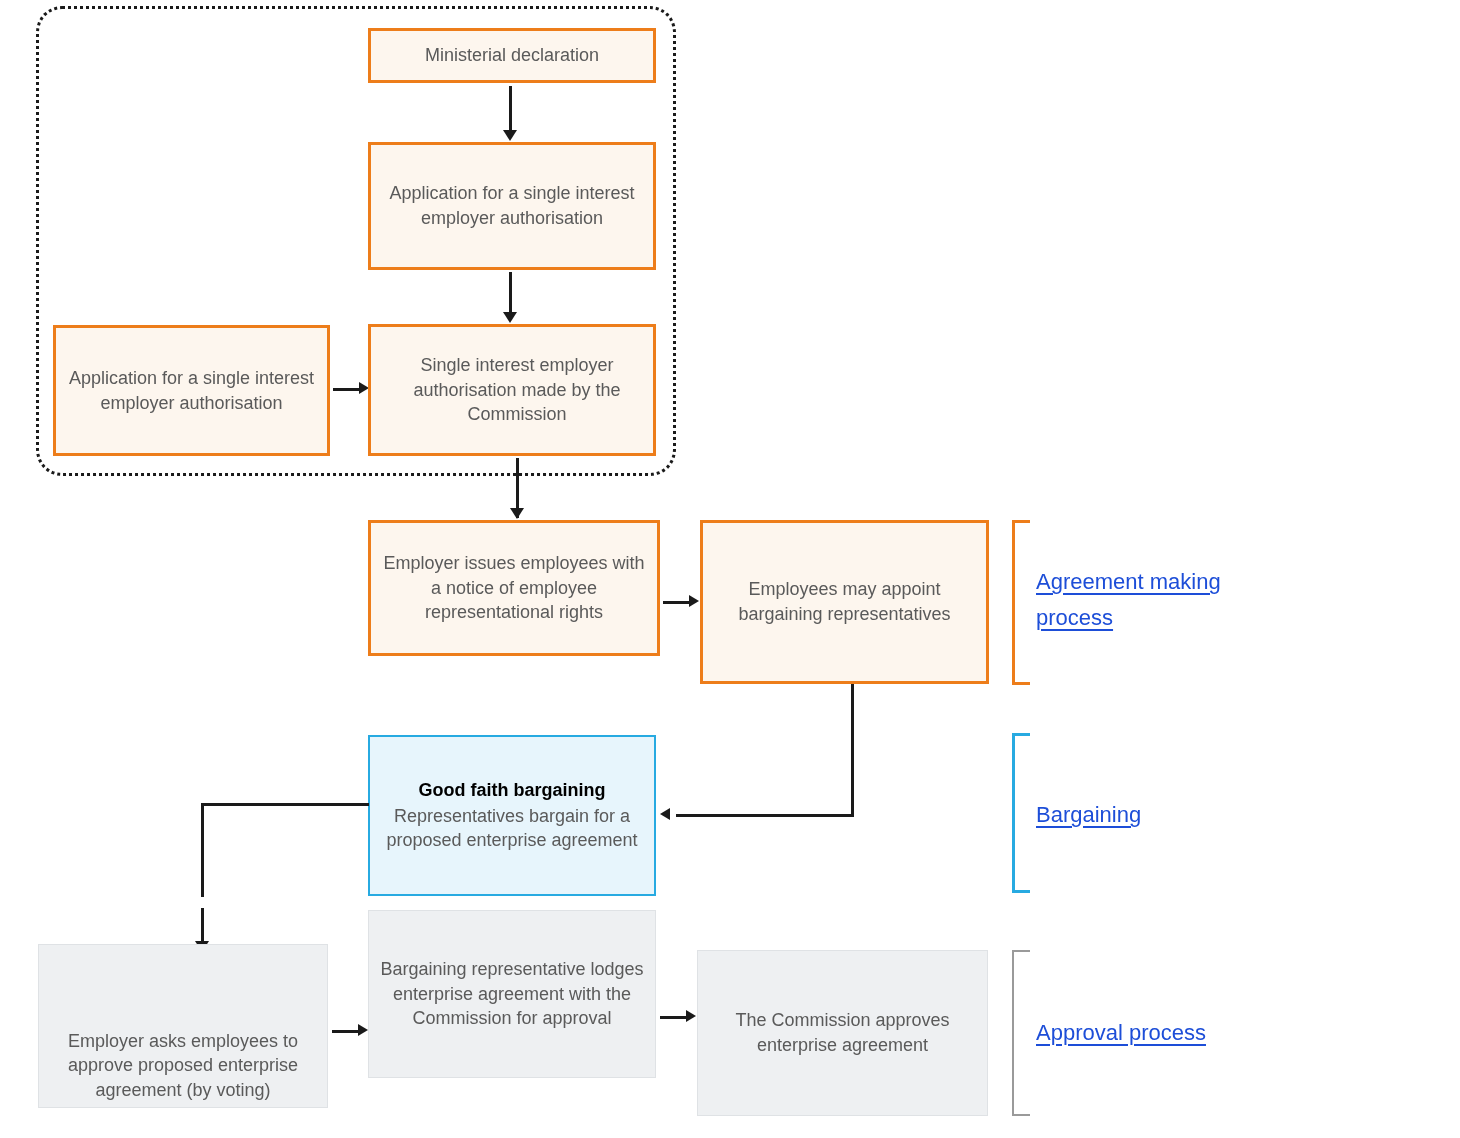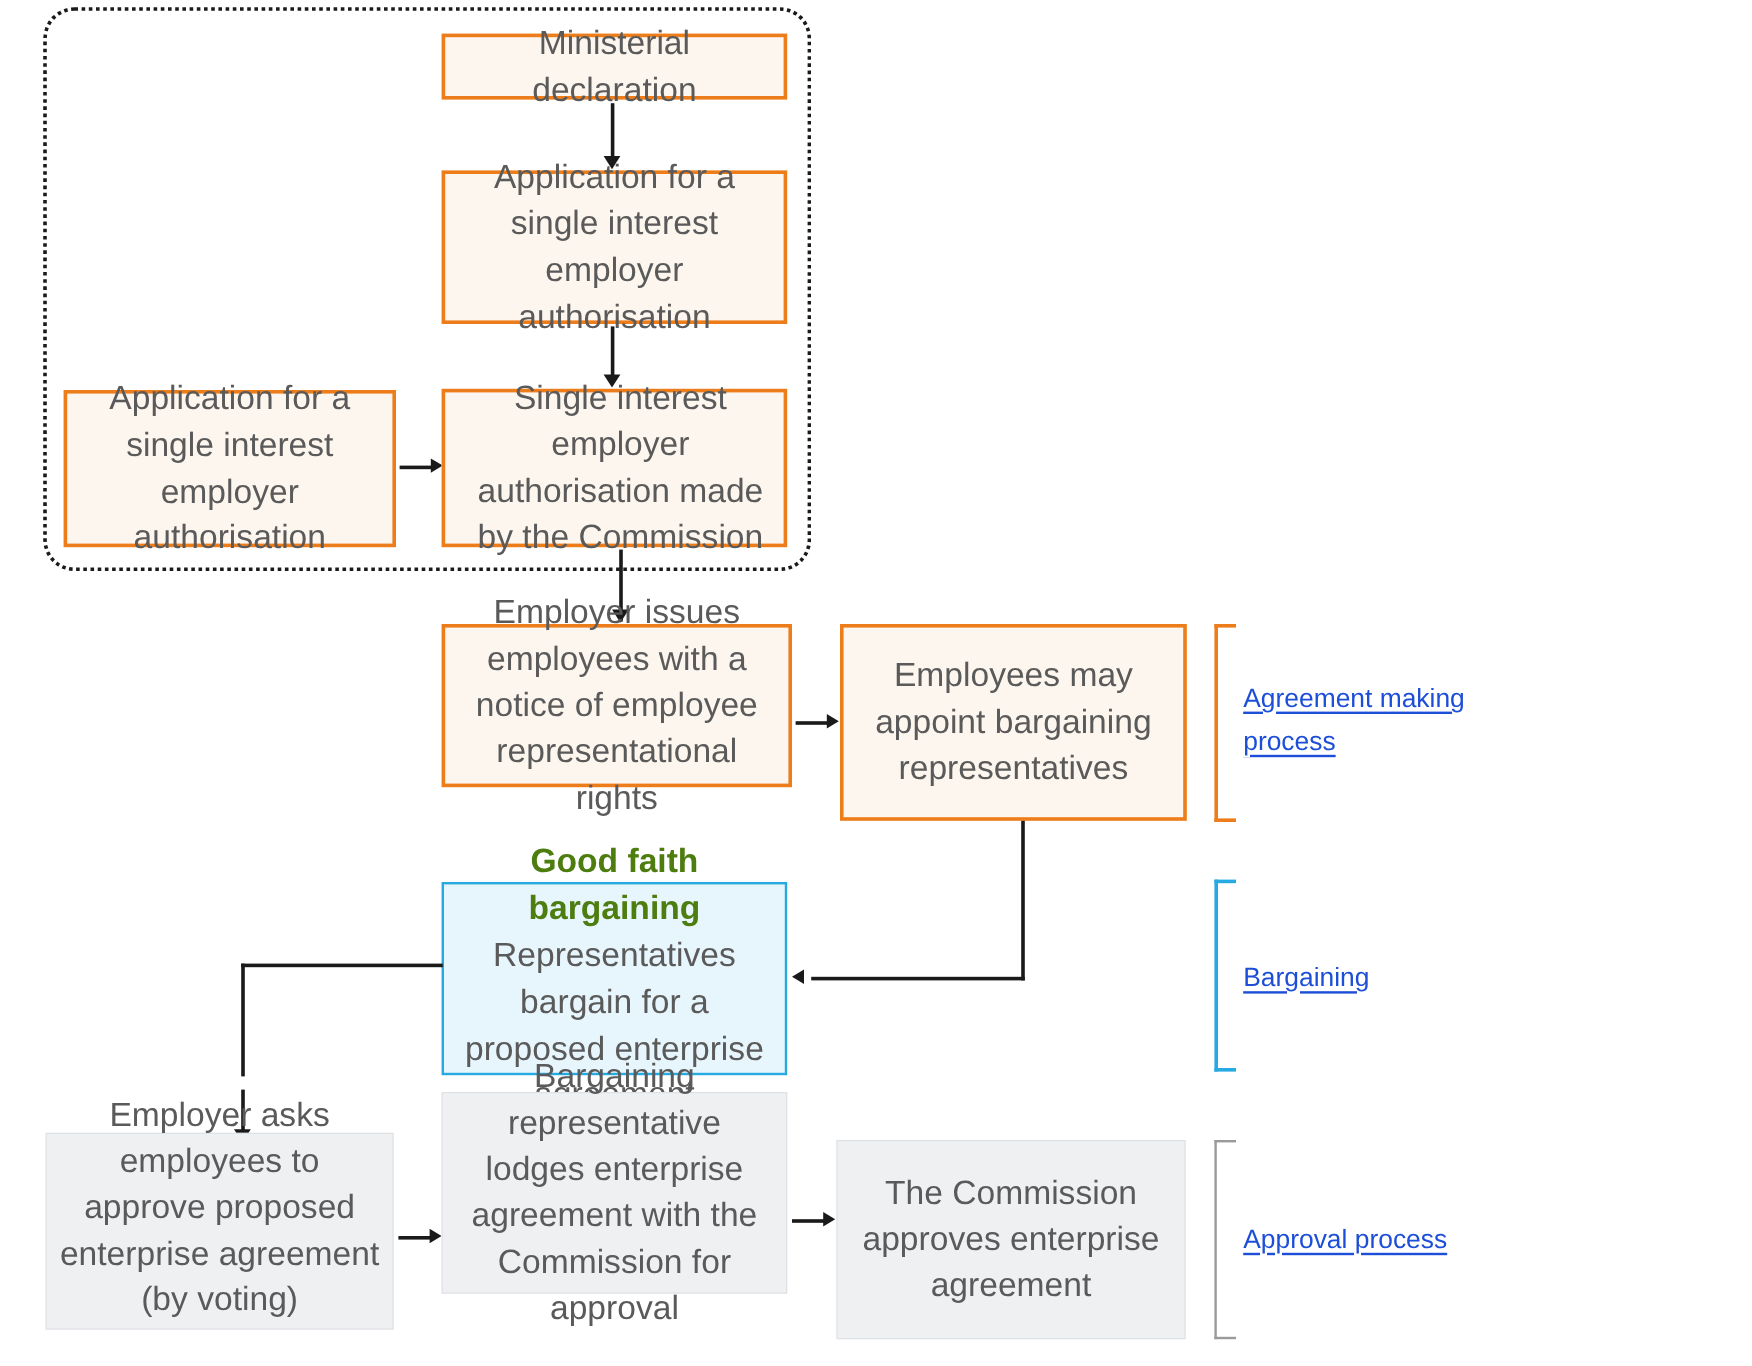--- a/index.html
+++ b/index.html
@@ -19,42 +19,42 @@
   }
   .node {
     position: absolute;
     box-sizing: border-box;
     display: flex;
     align-items: center;
     justify-content: center;
     text-align: center;
     line-height: 1.38;
     color: #5a5a5a;
-    font-size: 28px;
+    font-size: 18px;
     padding: 4px 10px;
   }
   .node-orange {
     background: #fdf6ee;
     border: 3px solid #ed7d1a;
   }
   .node-blue {
     background: #e7f5fc;
     border: 2px solid #27aae1;
   }
   .node-gray {
     background: #eef0f2;
     border: 1px solid #dfe2e5;
   }
   .node-inner {
     width: 100%;
   }
   .node-title {
     display: block;
     font-weight: bold;
-    color: #4d7c0f;
+    color: #000000;
     margin-bottom: 1px;
   }
   .dotted-group {
     position: absolute;
     box-sizing: border-box;
     border: 3px dotted #1a1a1a;
     border-radius: 26px;
     background: transparent;
   }
   .seg {

